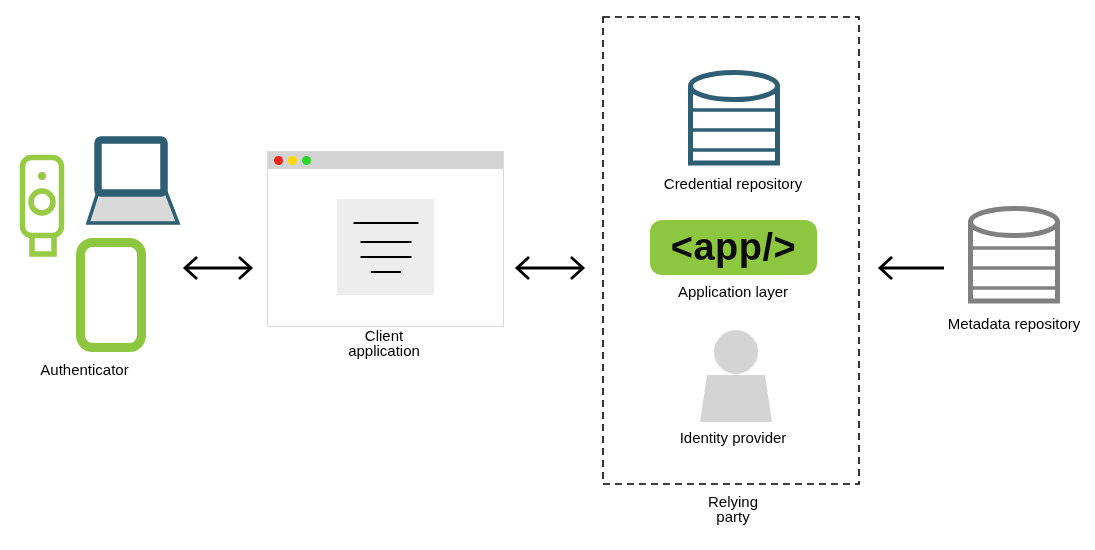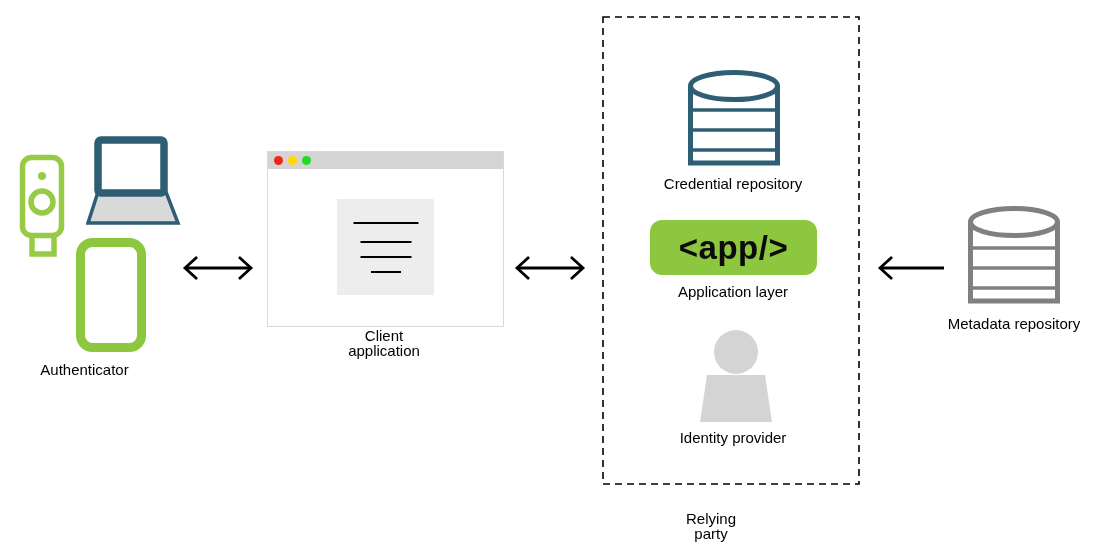--- a/index.html
+++ b/index.html
@@ -84,21 +84,21 @@
     position: absolute;
     left: 650px; top: 220px;
     width: 167px; height: 55px;
     background: var(--green);
     border-radius: 12px;
     display: flex;
     align-items: center;
     justify-content: center;
   }
   .app-box span {
-    font-size: 33px;
+    font-size: 38px;
     font-weight: bold;
     letter-spacing: 0.5px;
     color: #0b0b0b;
   }
 </style>
 </head>
 <body>
 
 <div class="canvas">
 
@@ -164,21 +164,21 @@
     <span>&lt;app/&gt;</span>
   </div>
   <div class="label" style="left:633px; top:284px; width:200px;">Application layer</div>
 
   <svg class="abs" style="left:695px; top:328px;" width="82" height="96" viewBox="0 0 82 96">
     <circle cx="41" cy="24" r="22" class="fill-person"></circle>
     <polygon points="12,47 70,47 77,94 5,94" class="fill-person"></polygon>
   </svg>
   <div class="label" style="left:633px; top:430px; width:200px;">Identity provider</div>
 
-  <div class="label" style="left:676px; top:494px; width:70px;margin-top:17px;">Relying party</div>
+  <div class="label" style="left:698px; top:494px; width:70px;">Relying party</div>
 
   <svg class="abs" style="left:874px; top:252px;" width="74" height="32" viewBox="0 0 74 32">
     <line x1="6" y1="16" x2="70" y2="16" class="stroke-ink" stroke-width="2.8"></line>
     <path d="M17 6 L6 16 L17 26" fill="none" class="stroke-ink" stroke-width="2.8" stroke-linecap="square"></path>
   </svg>
 
   <svg class="abs" style="left:966px; top:206px;" width="96" height="100" viewBox="0 0 96 100">
     <path d="M4.5 16 L4.5 95 L91.5 95 L91.5 16" fill="#ffffff" class="stroke-dbgray" stroke-width="5"></path>
     <line x1="4.5" y1="42" x2="91.5" y2="42" class="stroke-dbgray" stroke-width="3.5"></line>
     <line x1="4.5" y1="62" x2="91.5" y2="62" class="stroke-dbgray" stroke-width="3.5"></line>

